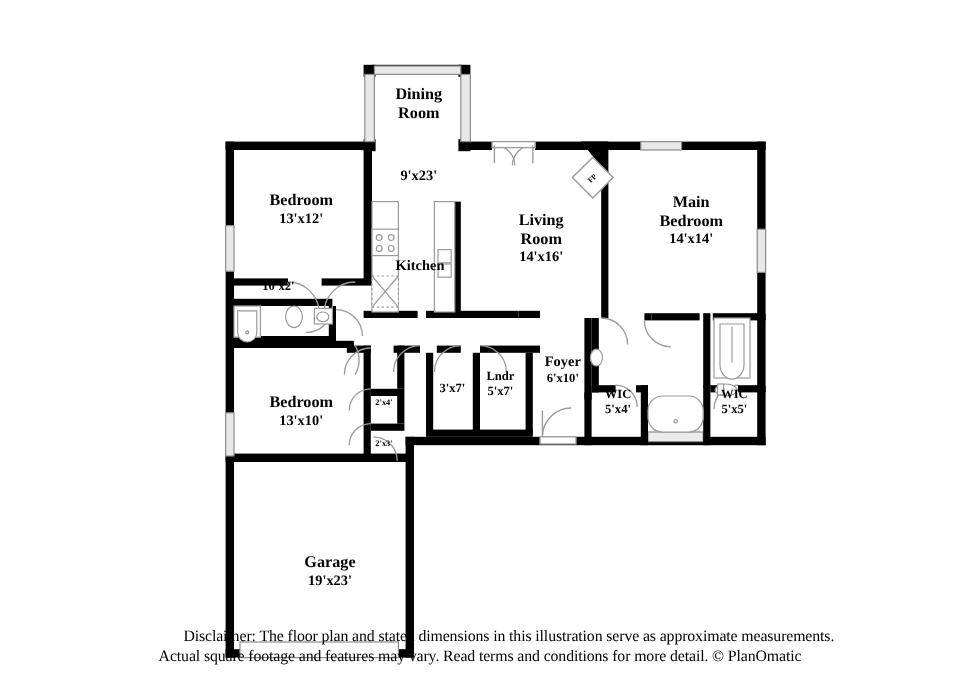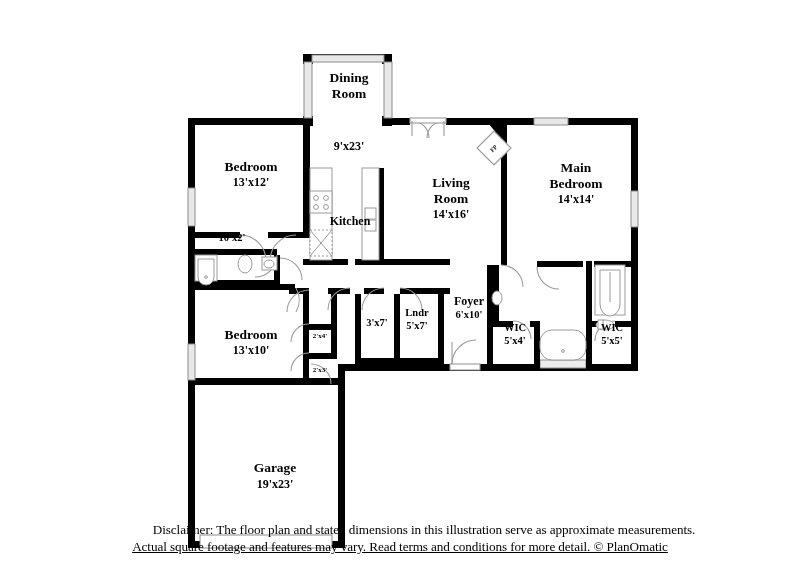--- a/index.html
+++ b/index.html
@@ -44,21 +44,21 @@
     left: 0;
     width: 800px;
     text-align: center;
     font-family: "Liberation Serif", "DejaVu Serif", serif;
     font-size: 13.2px;
     color: #000000;
     line-height: 17px;
     letter-spacing: -0.1px;
   }
   #disclaimer-line-1 { top: 521px; margin-left: 24px; }
-  #disclaimer-line-2 { top: 538px; text-decoration: underline; }
+  #disclaimer-line-2 { top: 538px; }
 </style>
 </head>
 <body>
 
 <div id="plan-root">
 <svg id="floorplan" viewBox="0 0 800 582" xmlns="http://www.w3.org/2000/svg">
 
   <rect x="0" y="0" width="800" height="582" fill="#ffffff"></rect>
 
   <g fill="#000000">

